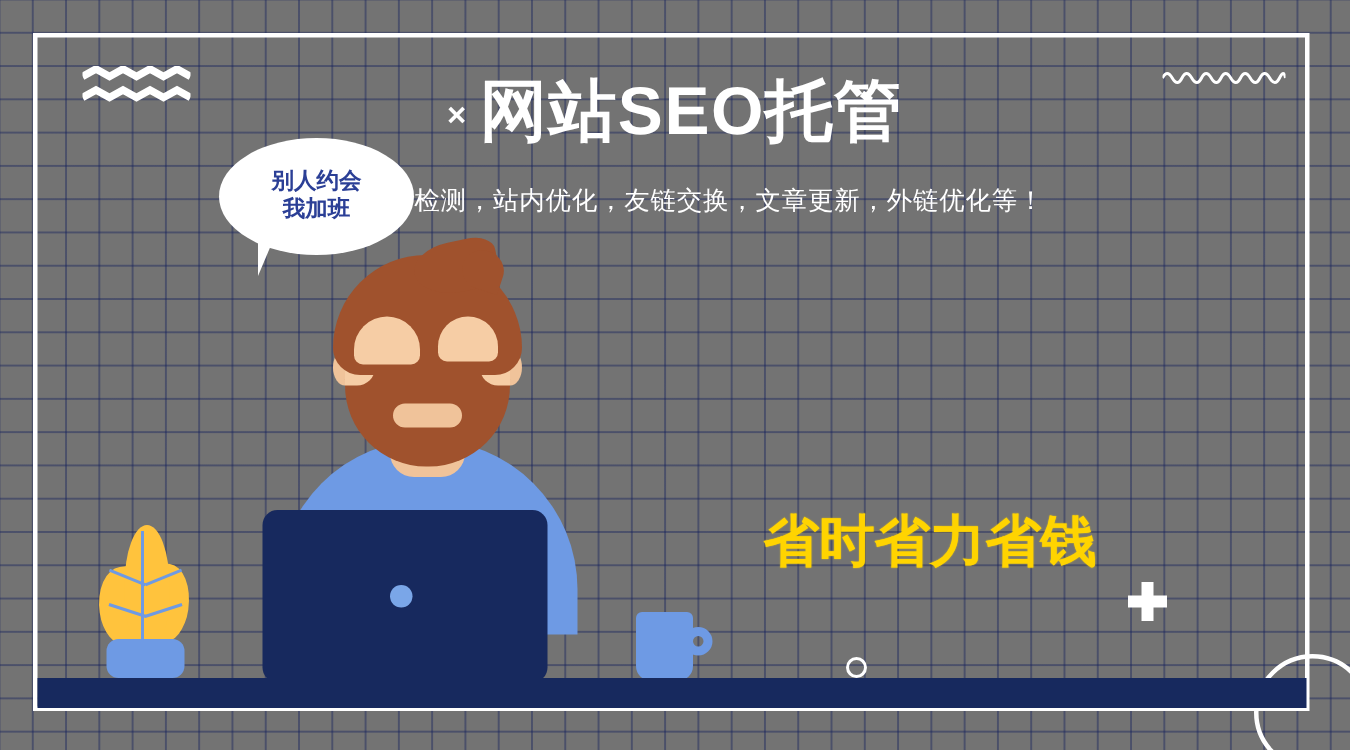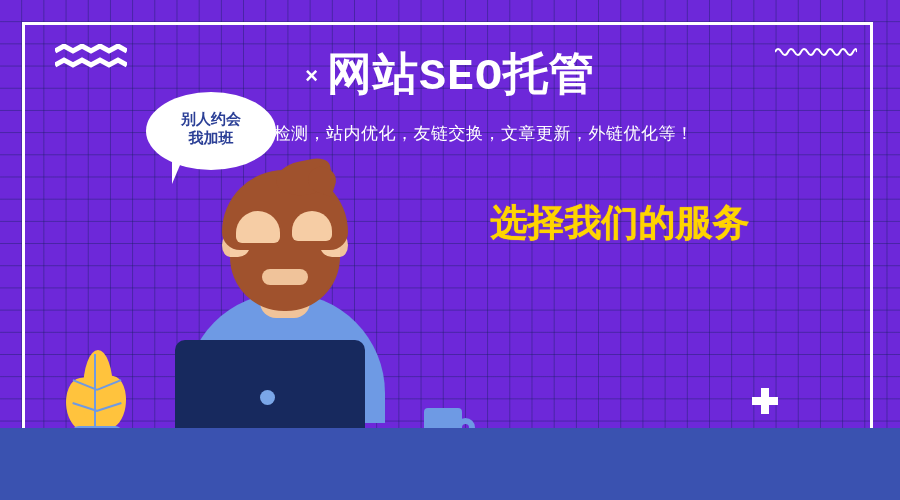--- a/index.html
+++ b/index.html
@@ -2,23 +2,22 @@
 <html><head>
 <meta charset="utf-8">
 <style>
   html,body{margin:0;padding:0;}
   body{
     width:900px;height:500px;overflow:hidden;
     font-family:"Liberation Sans","DejaVu Sans",sans-serif;
     background:#3a52b0;
   }
   #banner{
-    position:relative;width:900px;height:428px;overflow:hidden;
-    background-color:#6d28d9;
-    font-family:Liberation Mono, monospace;
+    position:relative;width:900px;height:500px;overflow:hidden;
+    background-color:#737373;
   }
   
   #grid{
     position:absolute;inset:0;
     background-image:
       linear-gradient(to right, rgba(20,32,92,.42) 1px, transparent 1px),
       linear-gradient(to bottom, rgba(20,32,92,.42) 1px, transparent 1px);
     background-size:22.2px 22.2px;
     background-position:-1px -1px;
   }
@@ -209,21 +208,21 @@
   <div id="plus" class="deco"></div>
   <div id="small-circle" class="deco"></div>
   <div id="corner-circle" class="deco"></div>
 
   <div id="title">
     <span class="x-mark">×</span><span>网站SEO托管</span>
   </div>
 
   <div id="subtitle">含：SEO检测，站内优化，友链交换，文章更新，外链优化等！</div>
 
-  <div id="yline-0" class="yellow-line">选择我们的服务</div>
+  <div id="yline-2" class="yellow-line">省时省力省钱</div>
 
   <div id="bubble-tail"></div>
   <div id="bubble">
     <div id="bubble-text">
       <span>别人约会</span>
       <span>我加班</span>
     </div>
   </div>
 
   <div id="person">

